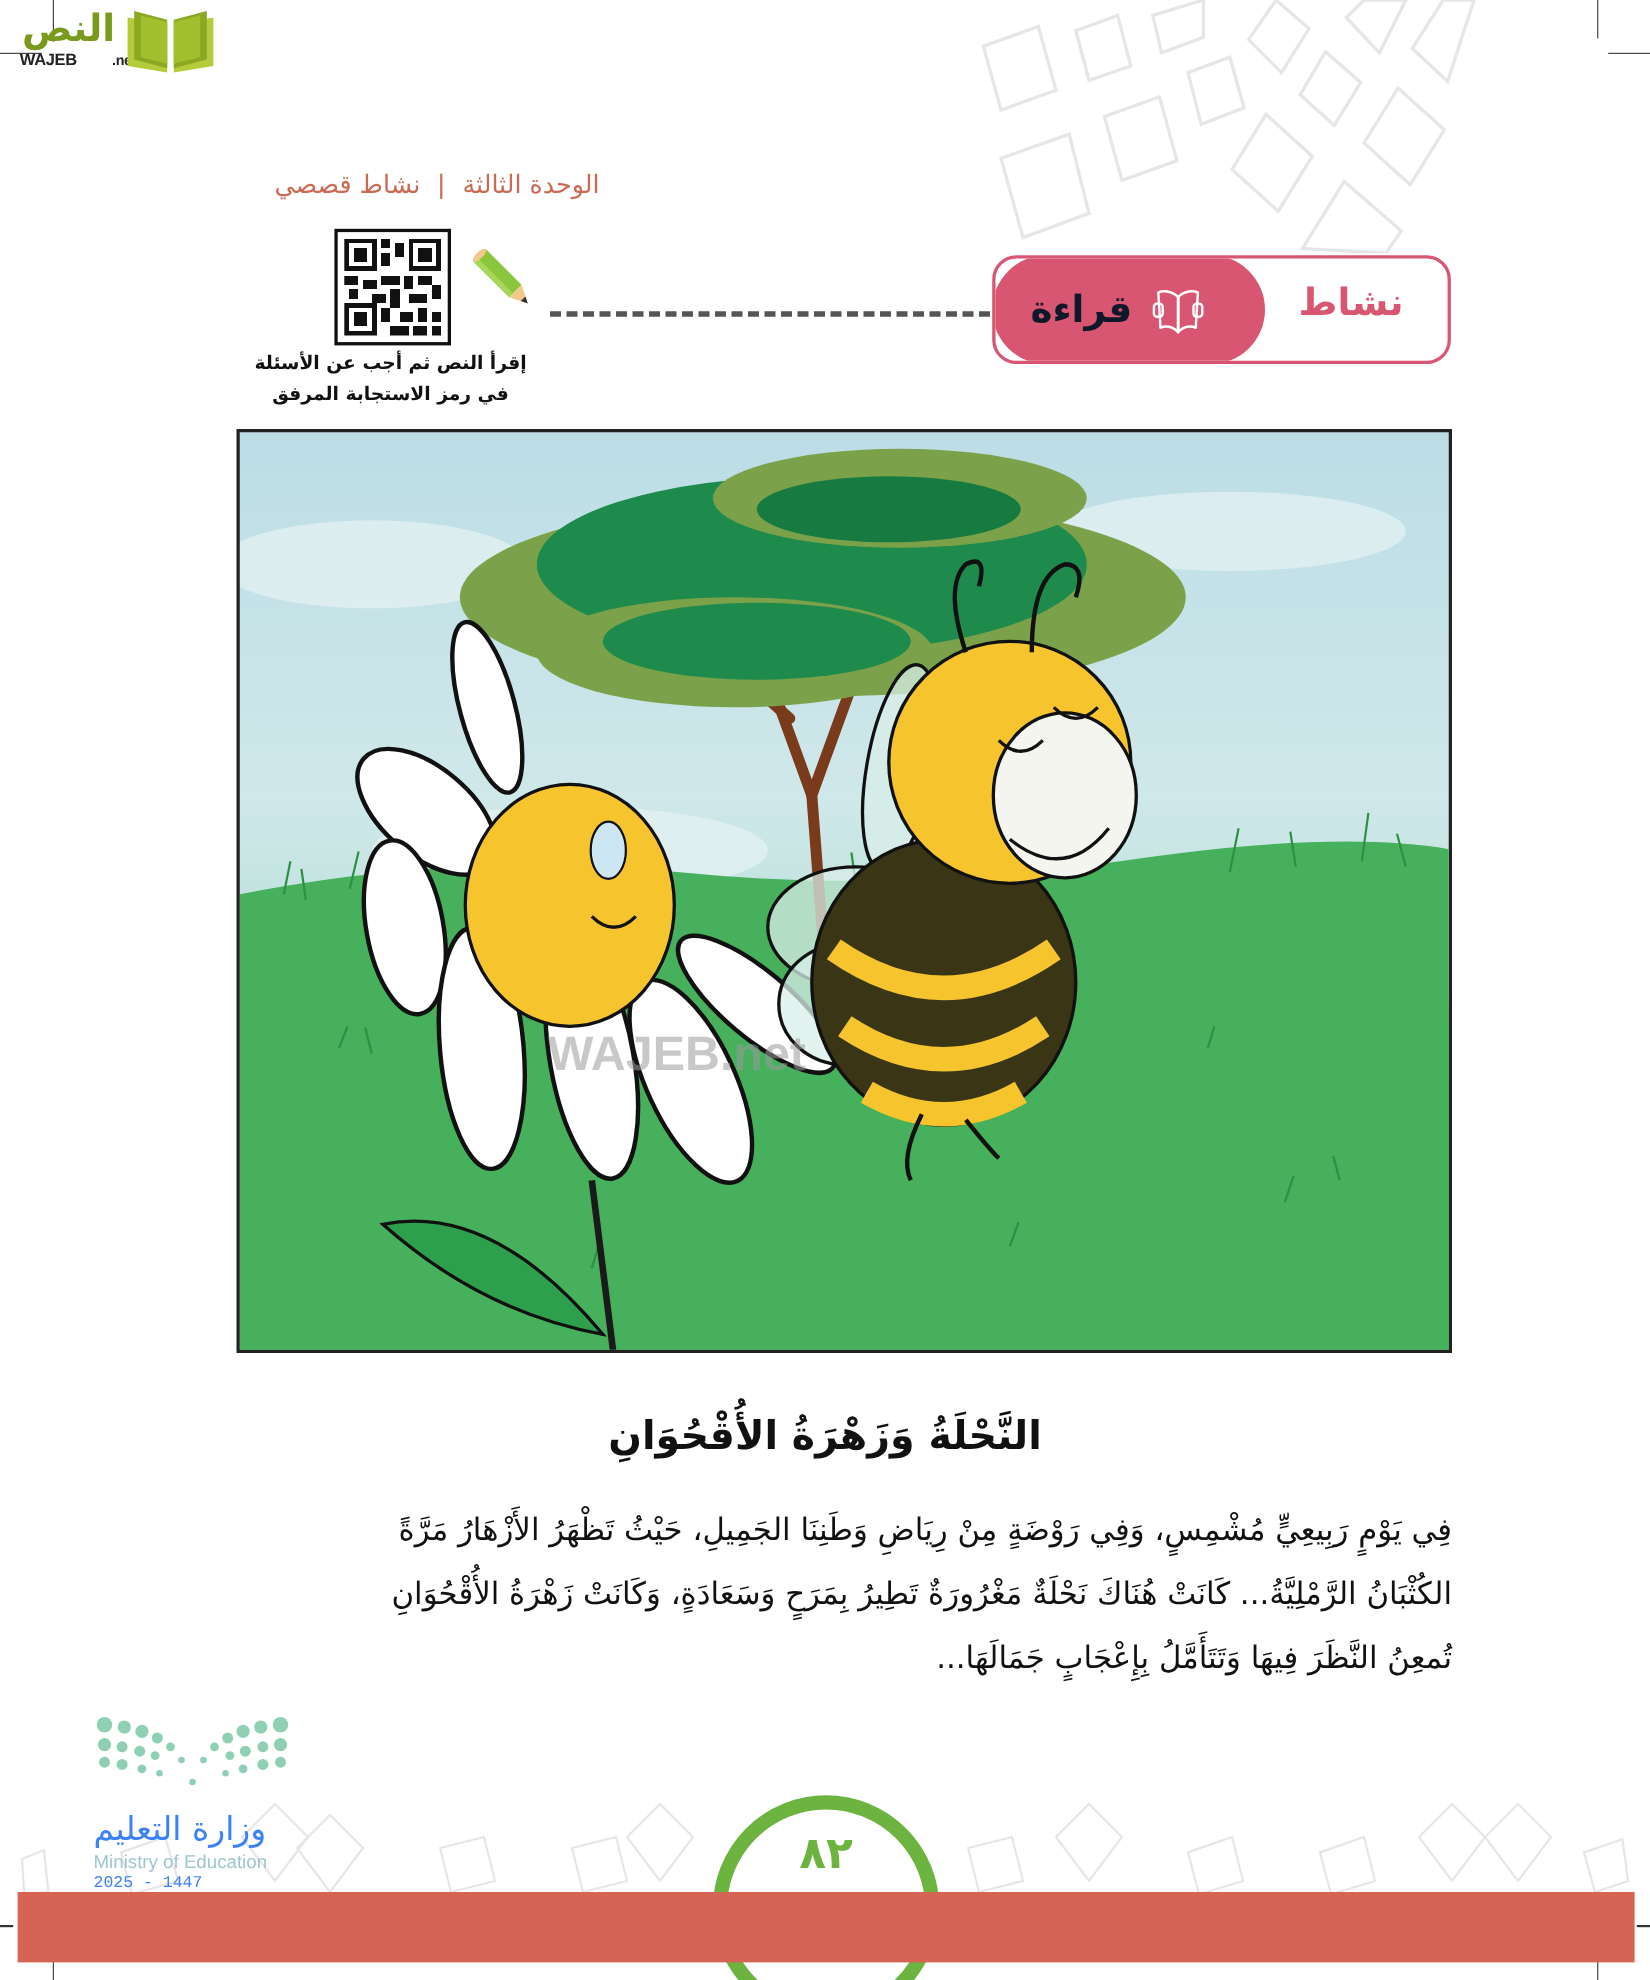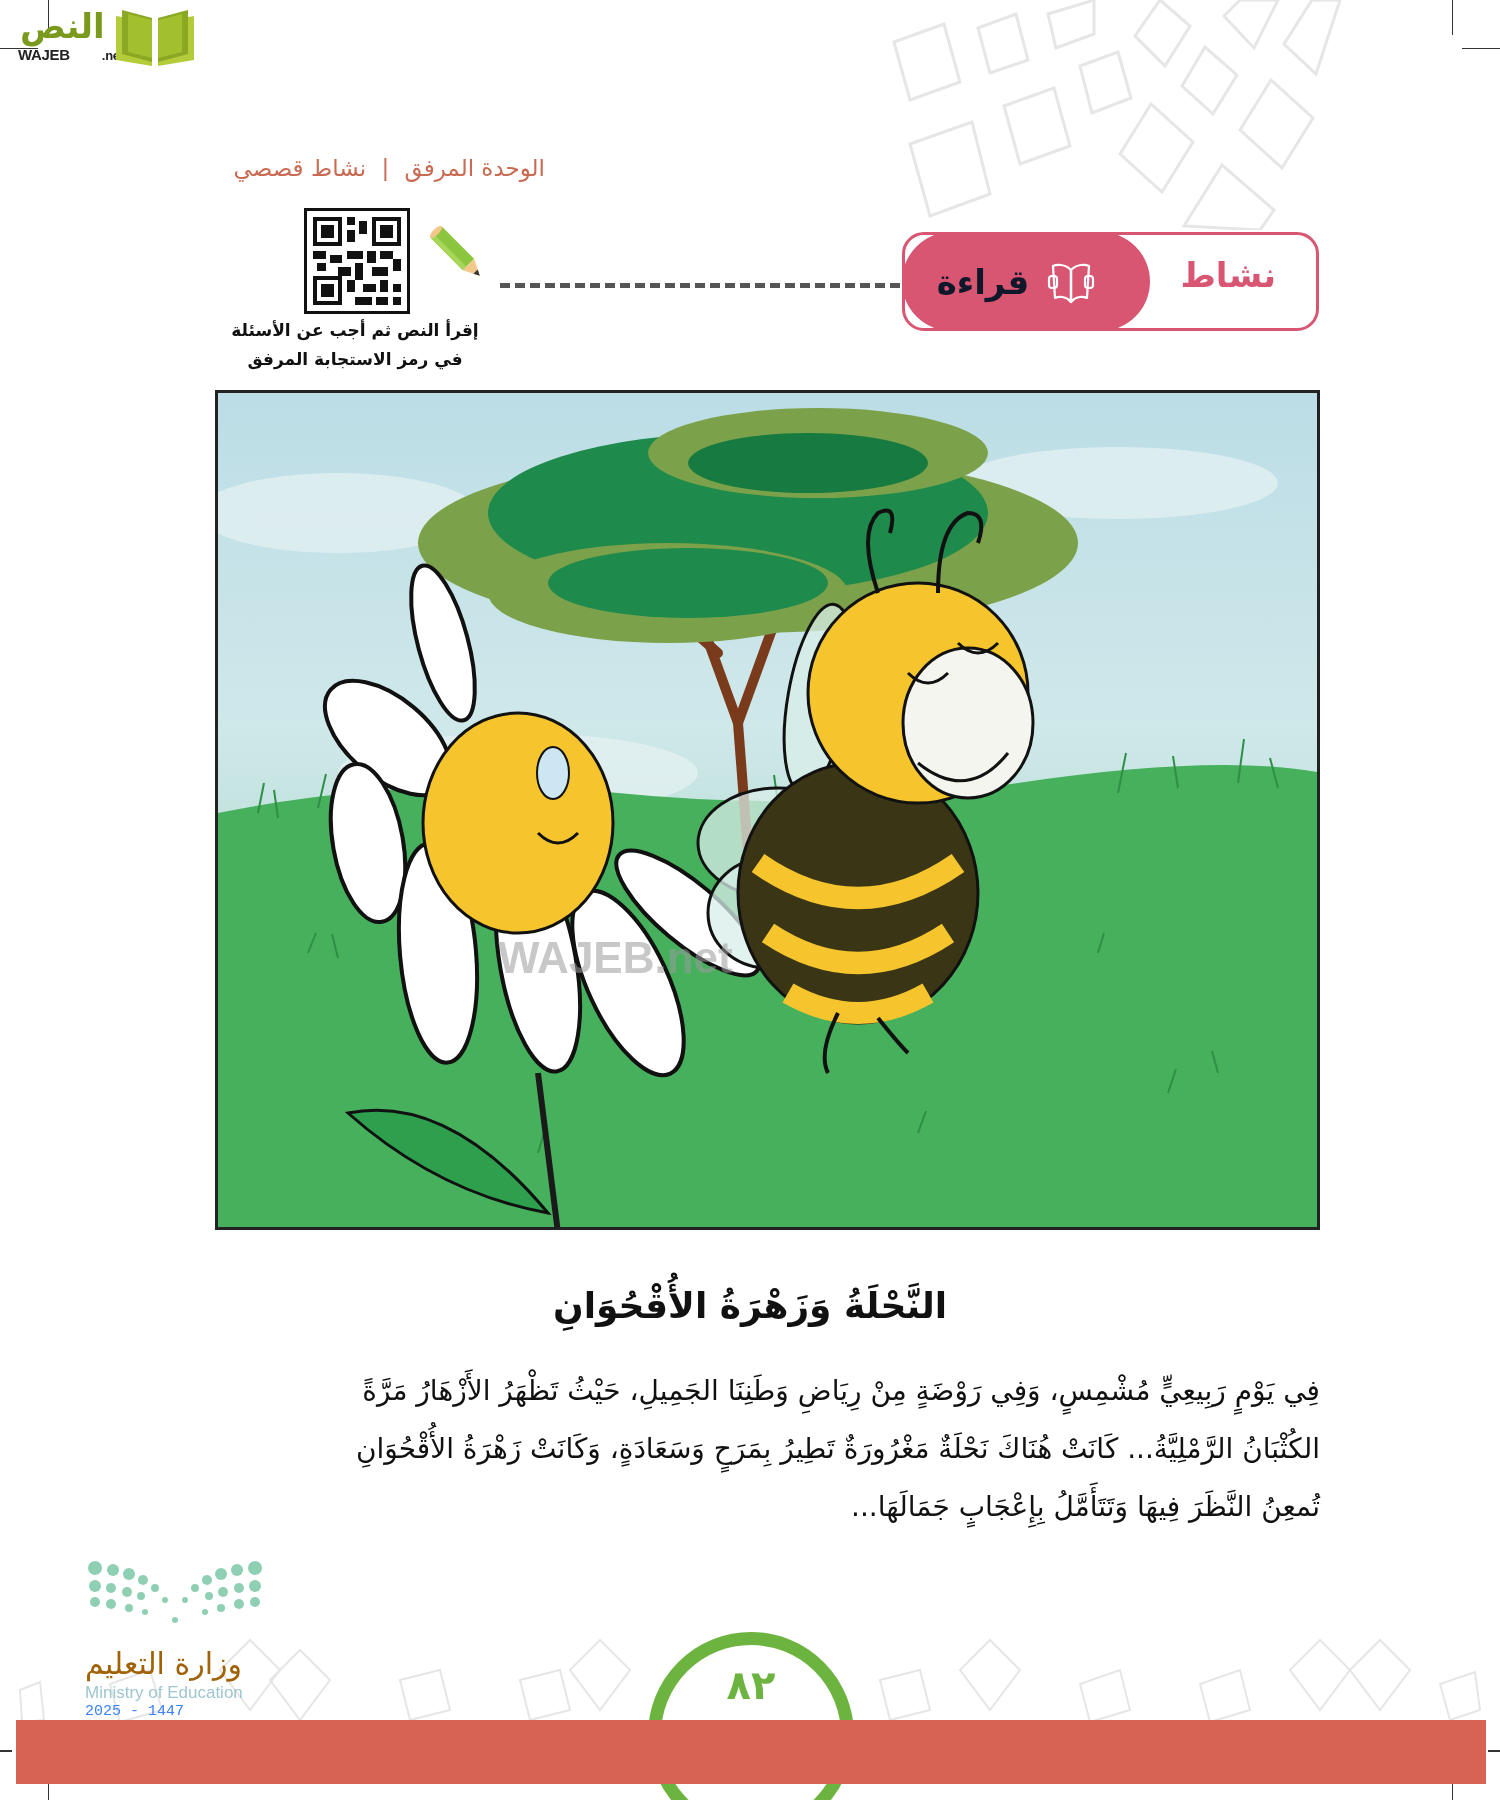--- a/index.html
+++ b/index.html
@@ -40,21 +40,21 @@
   
   .illustration { position: absolute; left: 215px; top: 390px; width: 1105px; height: 840px; border: 3px solid #222; overflow: hidden; background: linear-gradient(#bcdde6 0%, #cfe8ea 40%, #b9dfd6 60%, #4aab5a 72%, #4db662 100%); }
 
   
   .story-title { position: absolute; left: 0; width: 1500px; top: 1285px; text-align: center; direction: rtl; font-size: 36px; font-weight: bold; color: #111; font-family: "DejaVu Sans", sans-serif; }
   .story-body { position: absolute; left: 215px; top: 1362px; width: 1105px; direction: rtl; text-align: justify; text-align-last: right; font-size: 28px; line-height: 58px; color: #111; font-family: "DejaVu Sans", sans-serif; }
 
   
   .moe { position: absolute; left: 85px; top: 1560px; width: 200px; }
   .moe-dots { width: 180px; height: 70px; }
-  .moe-ar { font-size: 30px; color: #a16207; direction: rtl; text-align: left; margin-top: 12px; letter-spacing: 2px; }
+  .moe-ar { font-size: 30px; color: #3b82f6; direction: rtl; text-align: left; margin-top: 12px; letter-spacing: 2px; }
   .moe-en { font-size: 17px; color: #9ec6cf; font-family: "Liberation Sans", sans-serif; margin-top: 2px; }
   .moe-yr { font-size: 15px; color: #3b82f6; font-family: Liberation Mono, monospace; }
 
   
   .page-arc { position: absolute; left: 648px; top: 1632px; width: 206px; height: 206px; border: 13px solid #6db33f; border-radius: 50%; background: #fff; }
   .page-num { position: absolute; left: 648px; top: 1662px; width: 206px; text-align: center; font-size: 40px; color: #6db33f; font-weight: bold; direction: rtl; }
 
   .footer-band { position: absolute; left: 16px; top: 1720px; width: 1470px; height: 64px; background: #d66454; }
 </style>
 </head>
@@ -94,21 +94,21 @@
     <path d="M2 8 L38 14 L38 58 L2 52 Z" fill="#b5cc3a"></path>
     <path d="M80 8 L44 14 L44 58 L80 52 Z" fill="#b5cc3a"></path>
     <path d="M8 2 L38 10 L38 54 L8 46 Z" fill="#8aa823"></path>
     <path d="M74 2 L44 10 L44 54 L74 46 Z" fill="#8aa823"></path>
     <path d="M14 6 L38 12 L38 50 L14 44 Z" fill="#a2bf2e"></path>
     <path d="M68 6 L44 12 L44 50 L68 44 Z" fill="#a2bf2e"></path>
   </svg>
 </div>
 
 <div class="unit-header">
-  <span>الوحدة المرفق</span>
+  <span>الوحدة الثالثة</span>
   <span class="sep">|</span>
   <span>نشاط قصصي</span>
 </div>
 
 <div class="qr">
   <svg viewBox="0 0 21 21" width="88" height="88" shape-rendering="crispEdges">
     <g fill="#111">
       <rect x="0" y="0" width="7" height="7"></rect>
         <rect x="1" y="1" width="5" height="5" fill="#fff"></rect>
         <rect x="2" y="2" width="3" height="3"></rect>

